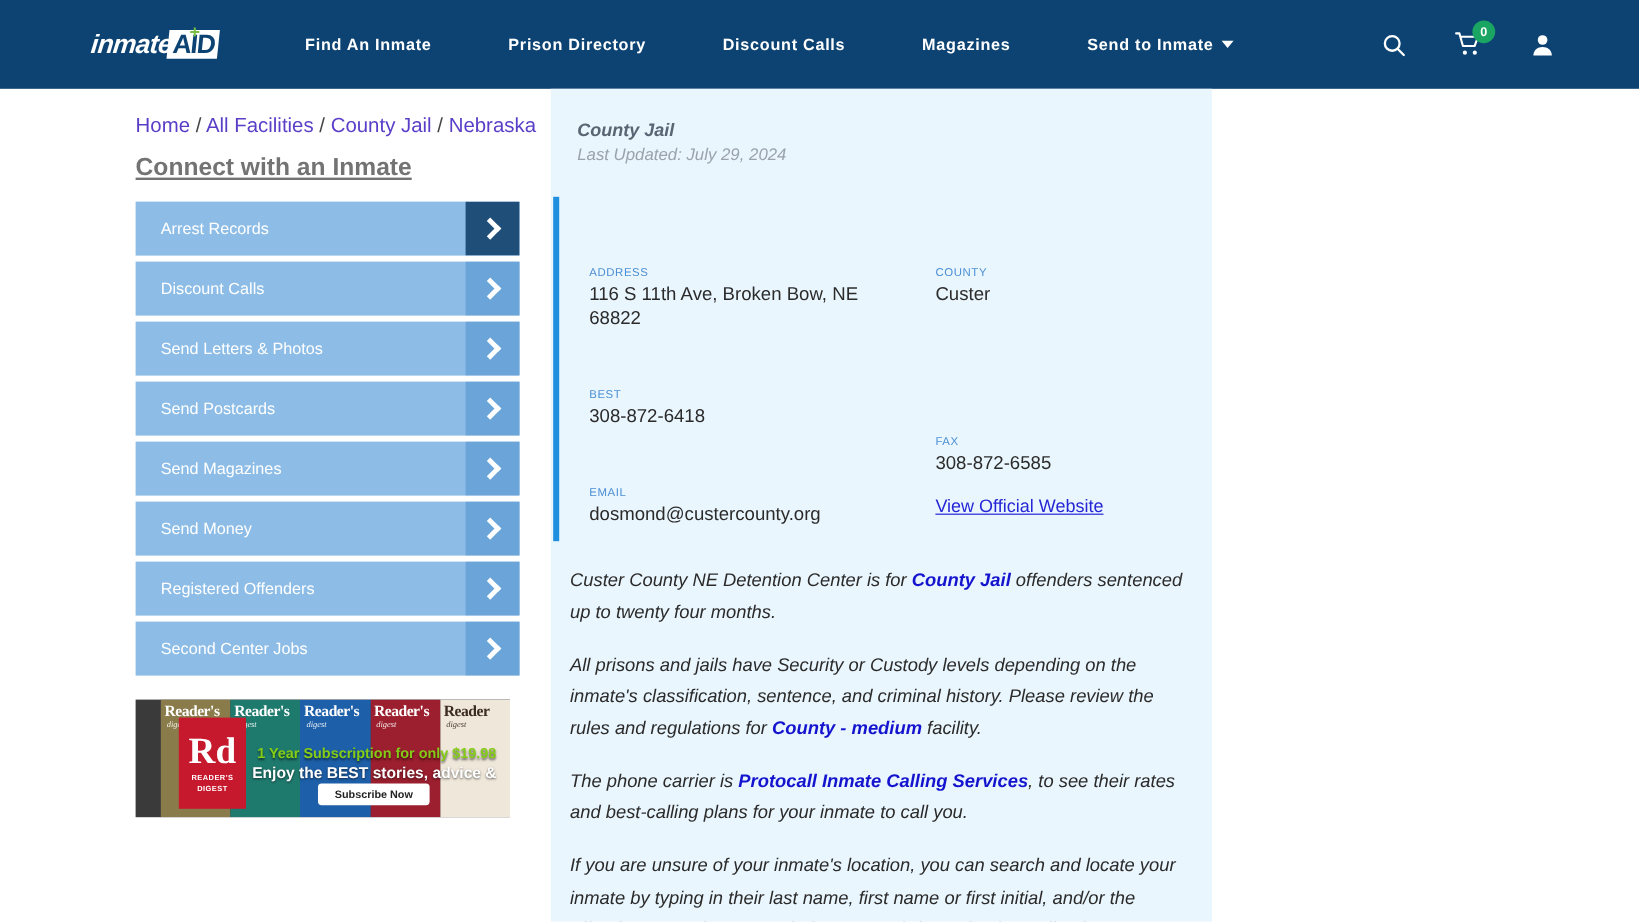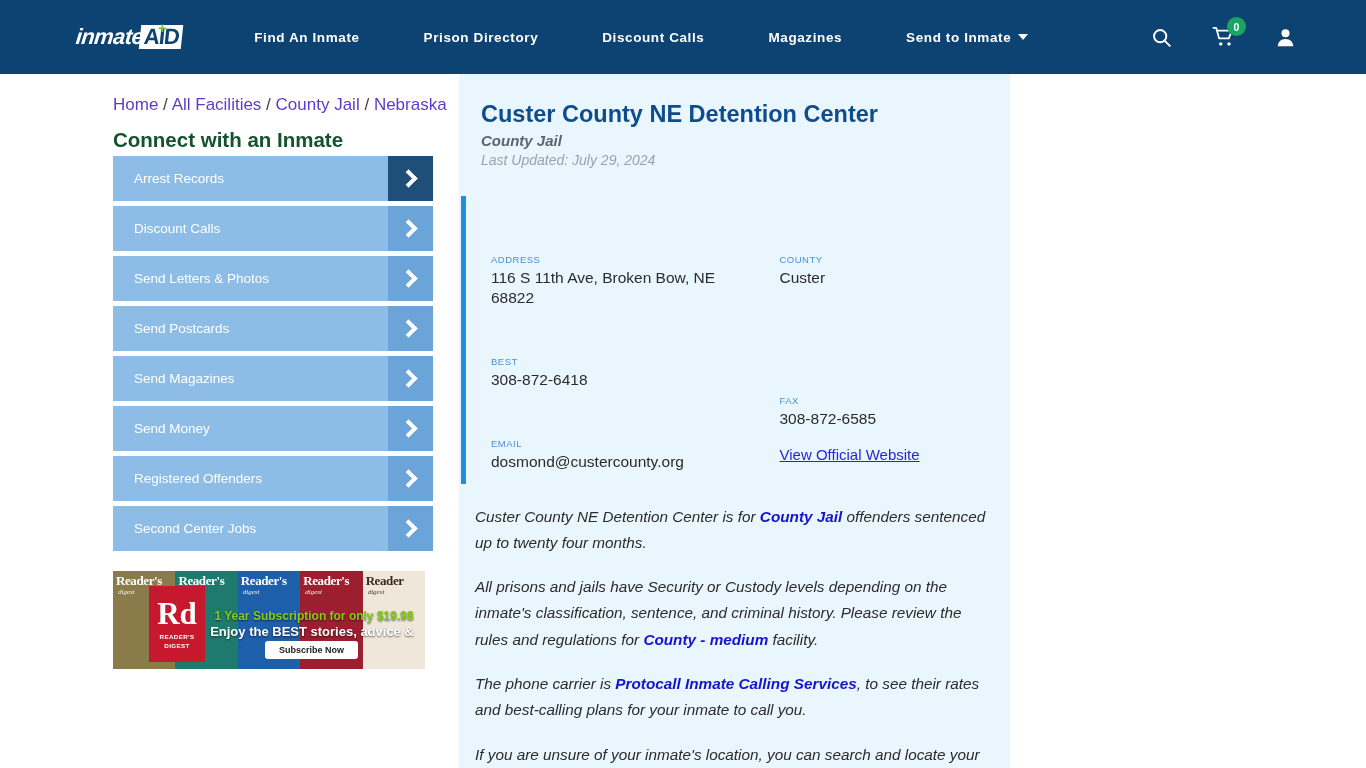--- a/index.html
+++ b/index.html
@@ -96,22 +96,23 @@
     color: #333333;
     white-space: nowrap;
     margin-bottom: 13px;
   }
   .breadcrumb a { color: #5b3ec8; text-decoration: none; cursor: pointer; }
   .breadcrumb .sep { color: #444444; }
 
   .side-title {
     font-size: 20.5px;
     font-weight: bold;
-    color: #14532d;
-    margin-bottom: 4px;
+    color: #737373;
+    text-decoration: underline;
+    margin-bottom: 16px;
     cursor: pointer;
     display: inline-block;
   }
 
   .side-btn {
     display: flex;
     align-items: stretch;
     height: 45px;
     background: #8dbde6;
     margin-bottom: 5px;
@@ -143,21 +144,21 @@
 
   
   .ad {
     margin-top: 20px;
     width: 312px; height: 98px;
     position: relative;
     overflow: hidden;
     cursor: pointer;
     background: #3a3a3a;
   }
-  .ad-covers { position: absolute; inset: 0; display: flex; }
+  .ad-covers { position: absolute; inset: 0; display: flex; padding-left: 21px; }
   .ad-cover { flex: 1; position: relative; overflow: hidden; }
   .ad-cover .cv-title {
     position: absolute; top: 3px; left: 3px; right: 3px;
     color: #ffffff; font-family: "Liberation Serif", serif;
     font-size: 13px; font-weight: bold; line-height: 1;
     white-space: nowrap; letter-spacing: -0.4px;
   }
   .ad-cover .cv-sub {
     position: absolute; top: 17px; left: 5px;
     color: #ffffff; font-family: "Liberation Serif", serif;
@@ -434,21 +435,20 @@
       <div class="ad-line1">1 Year Subscription for only $19.98</div>
       <div class="ad-line2">Enjoy the BEST stories, advice &amp; jokes!</div>
       <div class="ad-cta">Subscribe Now</div>
     </div>
   </div>
 
   <div class="main-col">
     <div class="card">
 
       <div class="card-head">
-        <div class="facility-name">Custer County NE Detention Center</div>
         <div class="facility-type">County Jail</div>
         <div class="facility-updated">Last Updated: July 29, 2024</div>
       </div>
 
       <div class="info-wrap">
         <div class="info-col">
           <div class="info-group">
             <div class="info-label">ADDRESS</div>
             <div class="info-value">116 S 11th Ave, Broken Bow, NE 68822</div>
           </div>

